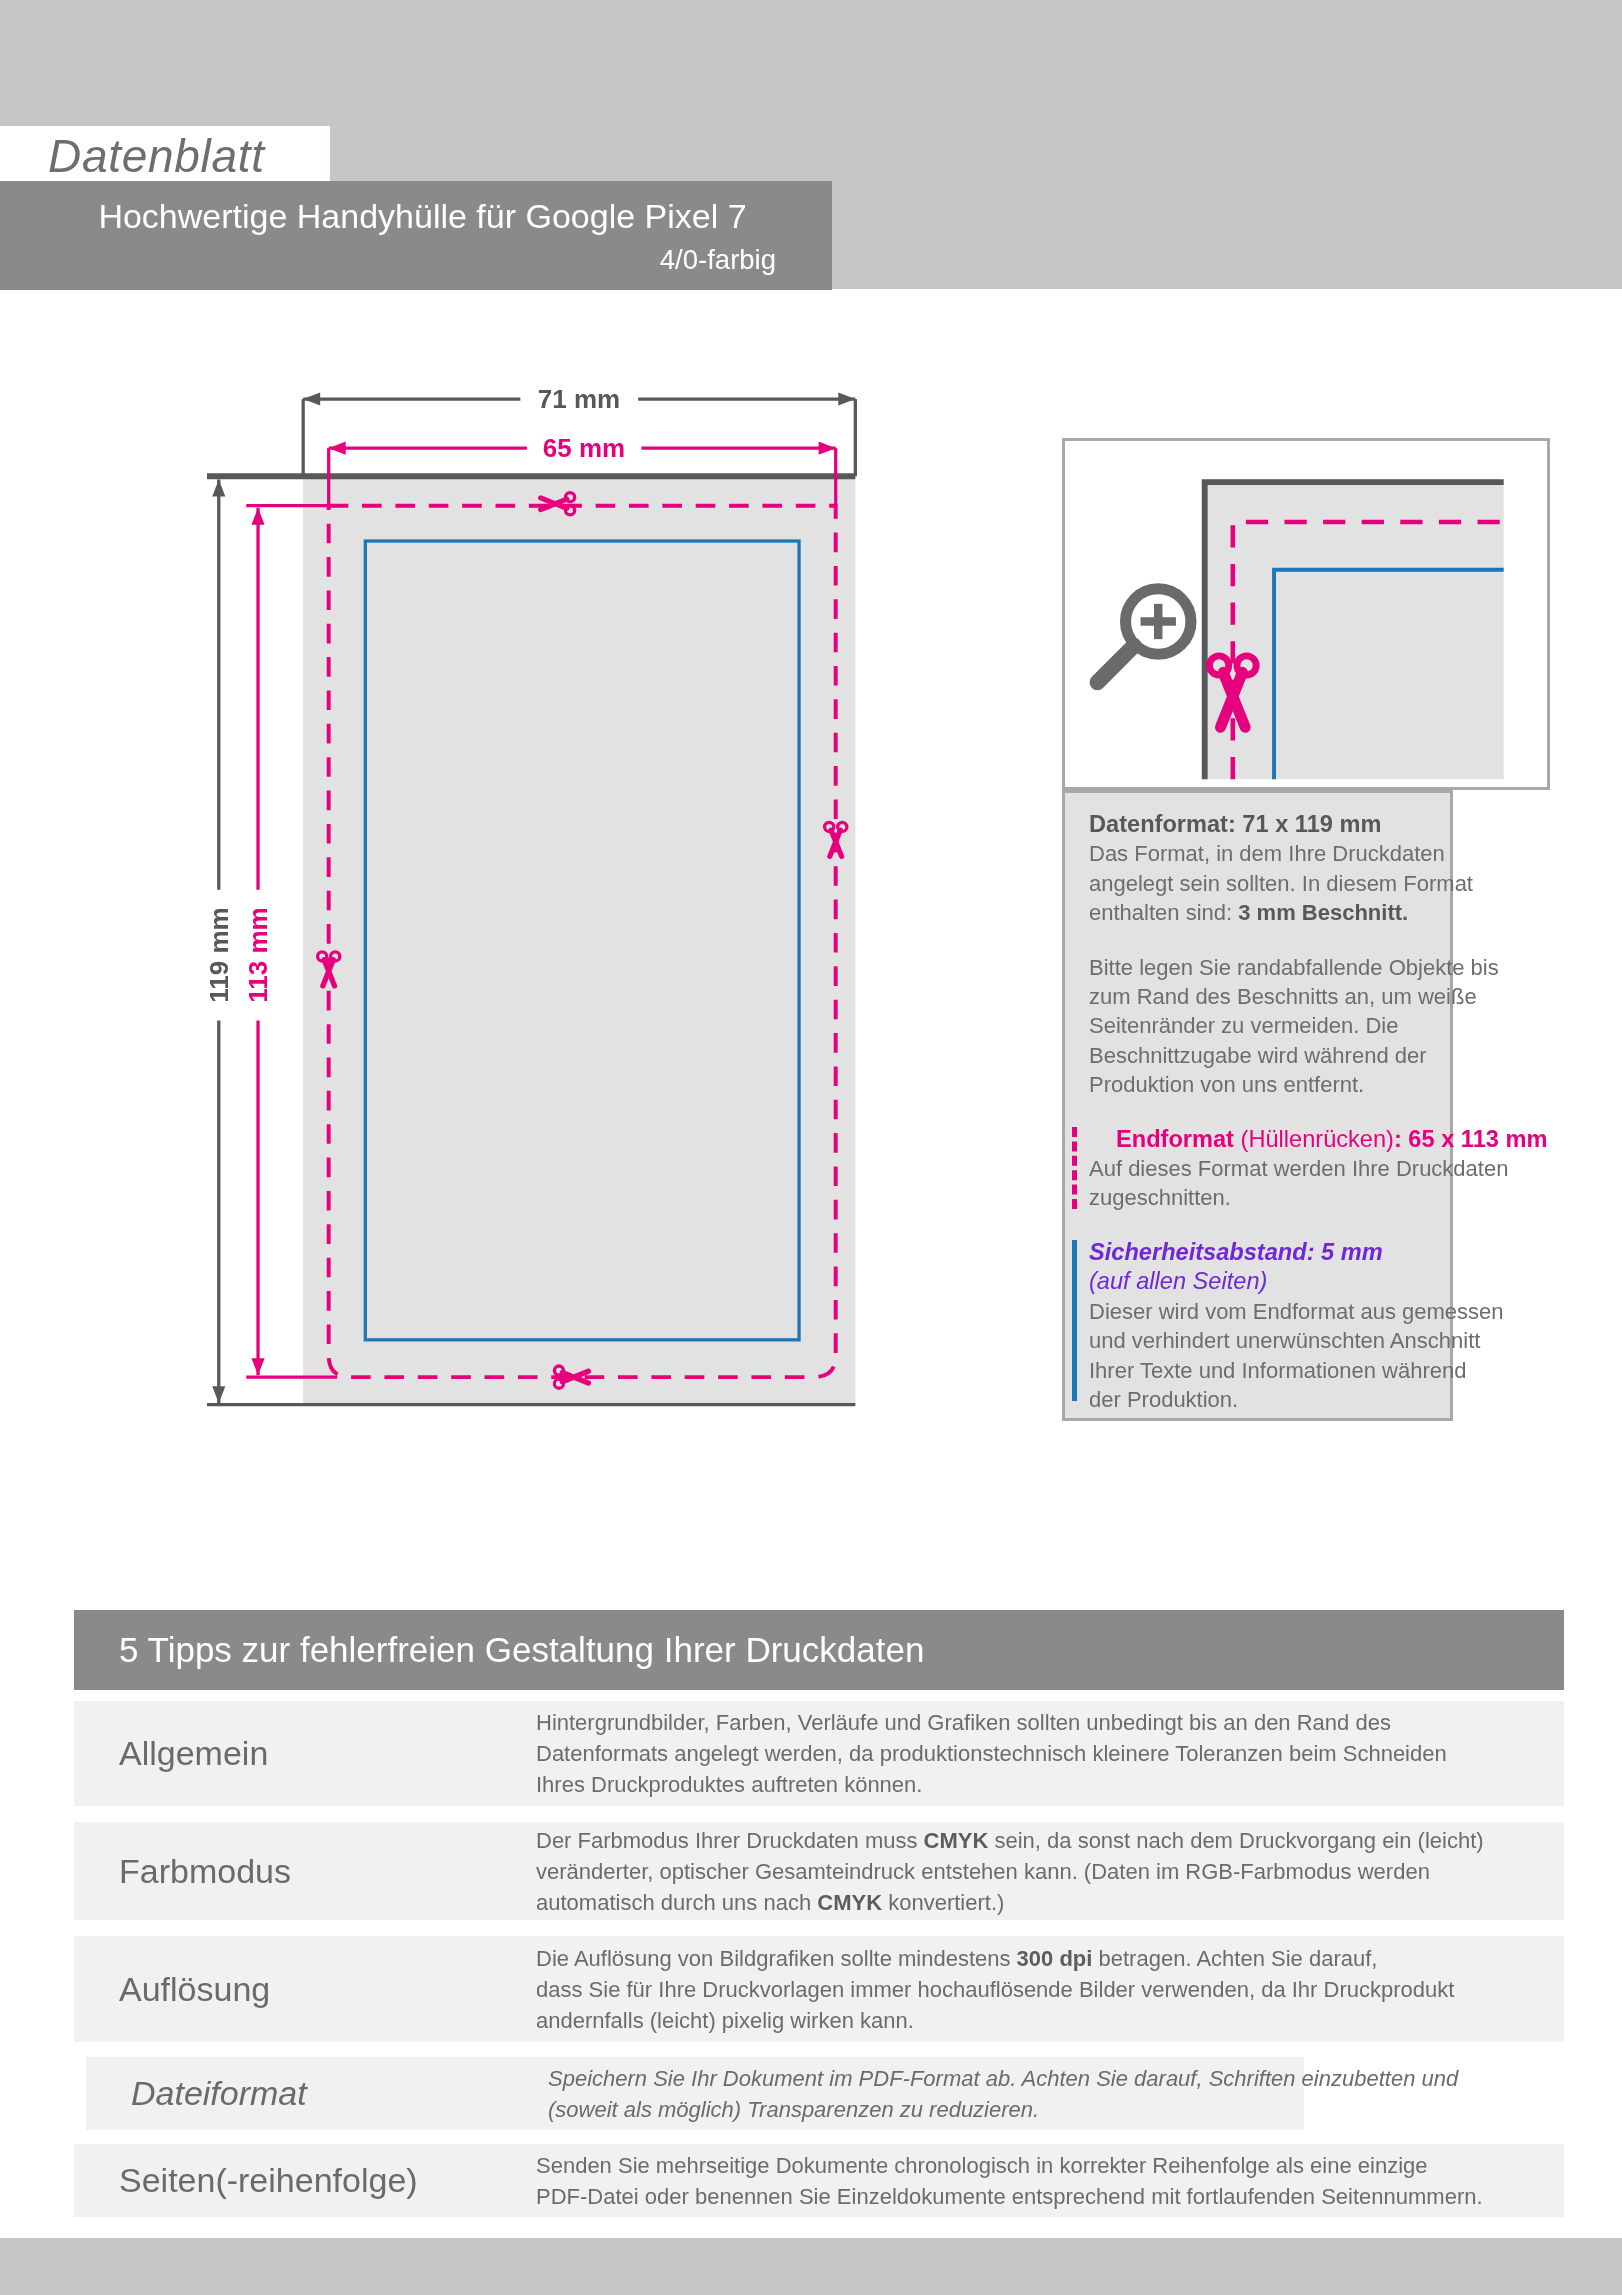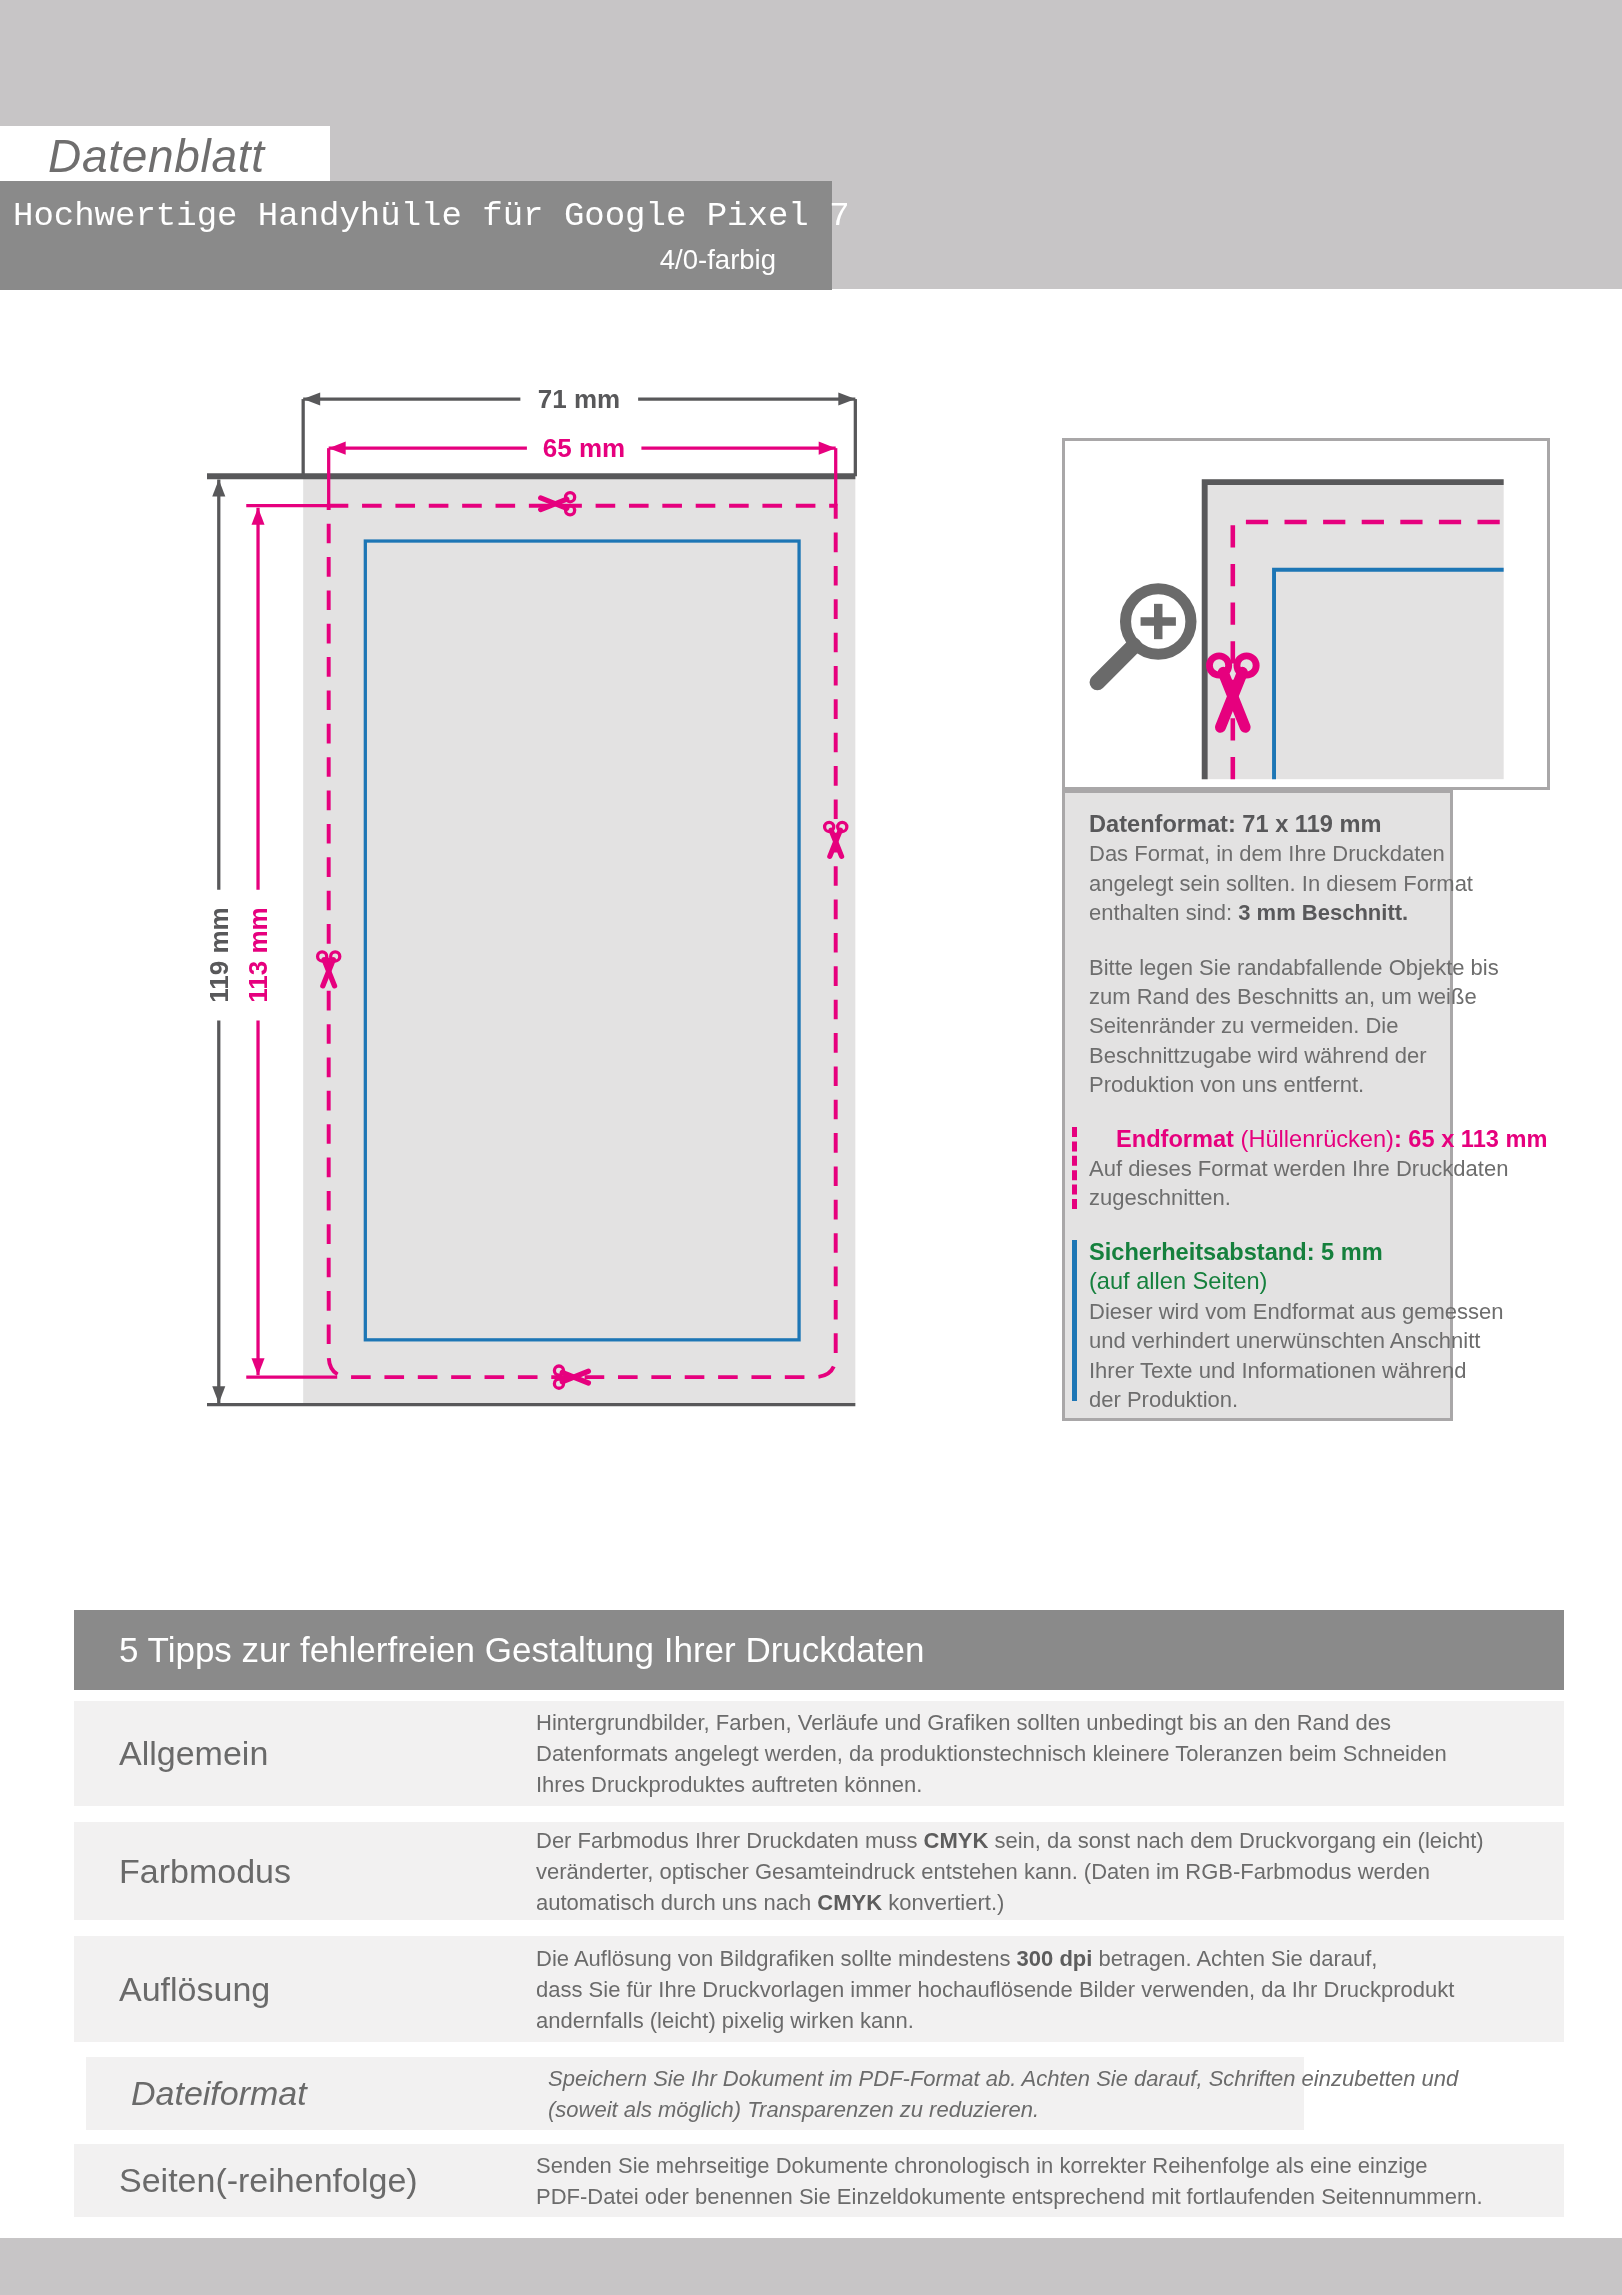--- a/index.html
+++ b/index.html
@@ -7,40 +7,40 @@
        font-family:"Liberation Sans", sans-serif;overflow:hidden;}
   .abs{position:absolute;}
   .nw{white-space:nowrap;}
 
   
   .band{background:#c7c5c6;}
   .title-box{background:#ffffff;display:flex;align-items:center;}
   .title-box .t{font-size:46px;color:#6f6e6e;padding-left:48px;letter-spacing:0.7px;font-style:italic;}
   .prod-bar{background:#8a8a8a;color:#ffffff;}
   .prod-bar .p1{position:absolute;top:15.7px;left:0;width:100%;text-align:center;
-                font-size:34px;padding-left:13px;box-sizing:border-box;font-family:Liberation Mono, monospace;}
+                font-size:34px;padding-left:13px;box-sizing:border-box;}
   .prod-bar .p2{position:absolute;top:63px;right:56px;font-size:27.5px;}
 
   
   .dim{font-size:26px;font-weight:bold;color:#58585a;transform:translate(-50%,-50%);}
   .dim.mag{color:#e6007e;}
   .dim.vert{transform:translate(-50%,-50%) rotate(-90deg);}
 
   
   .detail-box{background:#ffffff;border:3.3px solid #a9a7a8;box-sizing:border-box;}
 
   
   .panel{background:#e3e2e2;border:3.3px solid #a9a7a8;box-sizing:border-box;
          padding:17px 19.6px 6.5px 24px;color:#6d6d6d;font-size:22px;line-height:29.4px;}
   .panel .blk{margin-bottom:25px;position:relative;}
   .panel .hd{font-weight:bold;color:#58585a;font-size:23.6px;}
   .panel .bd{font-weight:bold;color:#58585a;margin-top:8px;}
   .panel .mag{color:#e6007e;}
   .panel .mag.hd2{font-size:23.6px;}
-  .panel .blue{color:#15803d;font-size:23.6px;}
+  .panel .blue{color:#6d28d9;font-size:23.6px;font-style:italic;}
   .panel .blk.bar-mag::before{content:"";position:absolute;left:-17px;top:2.6px;bottom:3.9px;
          border-left:5.2px dashed #e6007e;}
   .panel .blk.bar-blue::before{content:"";position:absolute;left:-17px;top:2.6px;bottom:13px;
          border-left:5.2px solid #1d76b5;}
 
   
   .tips-bar{background:#8a8a8a;color:#ffffff;display:flex;align-items:center;}
   .tips-bar .t{font-size:35px;padding-left:45px;}
   .tip-row{background:#f2f1f1;}
   .tip-row .lbl{position:absolute;left:45px;top:0;bottom:0;display:flex;align-items:center;

